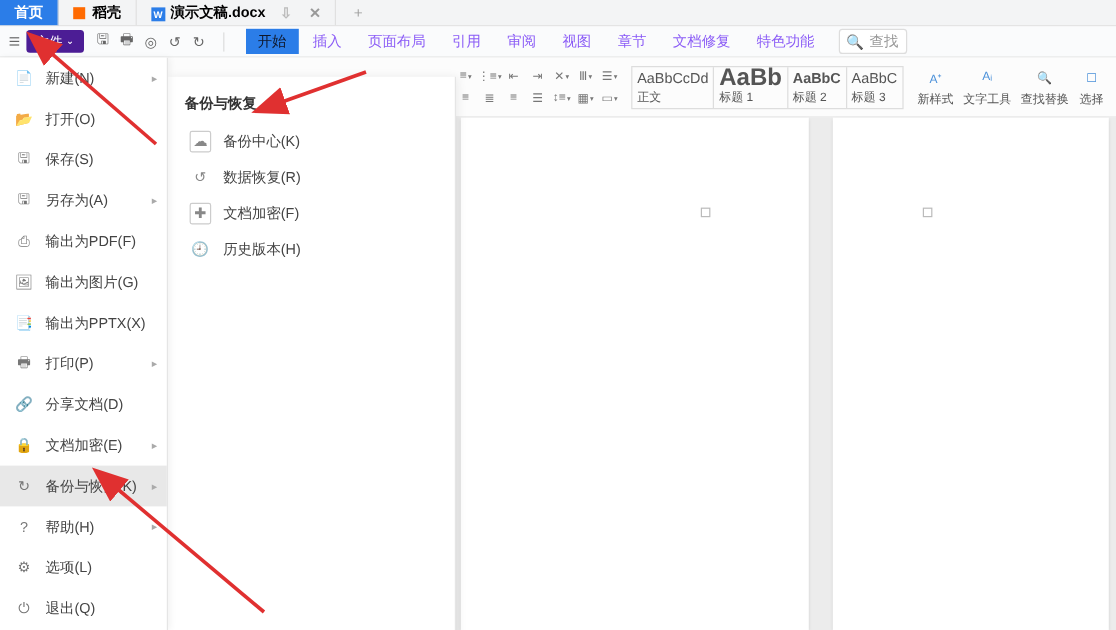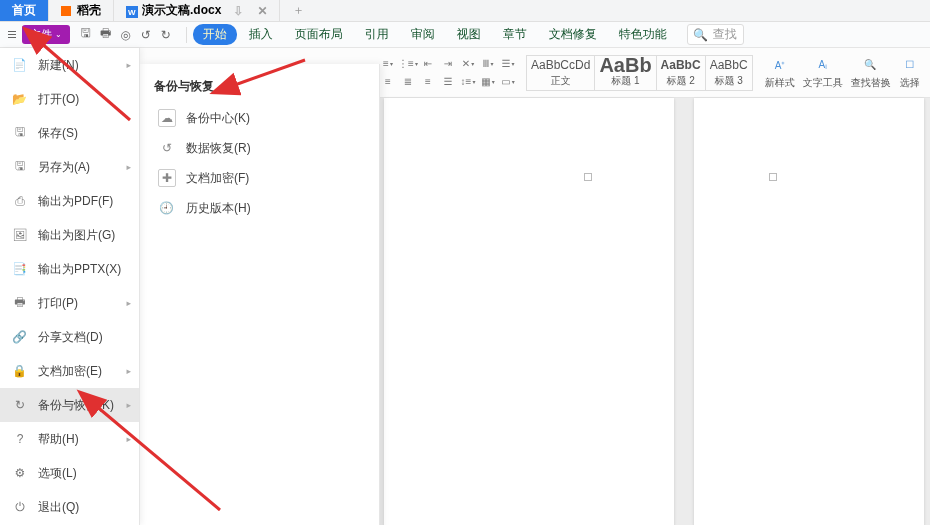--- a/index.html
+++ b/index.html
@@ -13,37 +13,37 @@
     .tab .sq.orange { background: #ff6a00; }
     .tab .sq.blue svg { display: block; }
     .tab-close { margin-left: 8px; color: #999; }
     .tab-add { padding: 0 12px; display: flex; align-items: center; color: #999; }
     
     
     .menubar { height: 26px; background: #fafbfc; display: flex; align-items: center; font-size: 12px; border-bottom: 1px solid #e5e5e5; }
     .menu-left { display: flex; align-items: center; gap: 2px; padding-left: 4px; }
     .hamburger { width: 16px; display: flex; flex-direction: column; gap: 2px; padding: 4px; }
     .hamburger span { height: 1px; background: #666; }
-    .file-chip { background: #a21caf; color: #fff; padding: 2px 8px; border-radius: 3px; font-size: 11px; display: flex; align-items: center; gap: 3px; }
+    .file-chip { background: #4c1d95; color: #fff; padding: 2px 8px; border-radius: 3px; font-size: 11px; display: flex; align-items: center; gap: 3px; }
     .qat { display: flex; gap: 4px; padding: 0 6px; }
     .qat .ic { width: 16px; height: 16px; display: flex; align-items: center; justify-content: center; color: #666; }
     .divider { width: 1px; height: 16px; background: #ddd; margin: 0 4px; }
     .ribbon-tabs { display: flex; gap: 2px; }
-    .ribbon-tab { padding: 2px 10px; color: #14532d; cursor: pointer; }
-    .ribbon-tab.active { background: #2b7de8; color: #fef9c3; border-radius: 10px; }
+    .ribbon-tab { padding: 2px 10px; color: #8b5cf6; cursor: pointer; }
+    .ribbon-tab.active { background: #2b7de8; color: #0f172a; border-radius: 0; margin-left: 12px; }
     .search { display: flex; align-items: center; border: 1px solid #ddd; border-radius: 3px; padding: 1px 6px; margin-left: 8px; color: #999; gap: 4px; background: #fff; }
     
     
     .ribbon { height: 50px; background: #fcfcfc; border-bottom: 1px solid #e5e5e5; display: flex; align-items: center; padding-left: 380px; font-size: 10px; color: #555; gap: 2px; }
     .paragroup { display: flex; flex-direction: column; gap: 4px; padding-right: 8px; }
     .icrow { display: flex; gap: 4px; }
     .icrow .sm { width: 16px; height: 14px; display: flex; align-items: center; justify-content: center; color: #777; position: relative; }
     .sm .dd { font-size: 6px; margin-left: 1px; }
     .styles { display: flex; border: 1px solid #ddd; }
-    .style-box { border-right: 1px solid #ddd; padding: 2px 4px; text-align: center; cursor: pointer; }
+    .style-box { border-right: 1px solid #ddd; padding: 2px 4px; cursor: pointer; }
     .style-box:last-child { border-right: none; }
     .style-sample { font-size: 12px; line-height: 14px; white-space: nowrap; }
     .style-label { font-size: 10px; color: #555; margin-top: 2px; }
     .right-tools { display: flex; gap: 8px; padding-left: 10px; }
     .rtool { display: flex; flex-direction: column; align-items: center; gap: 2px; cursor: pointer; color: #555; }
     .rtool .ricon { width: 22px; height: 18px; display: flex; align-items: center; justify-content: center; color: #4a90d9; }
     
     
     .filemenu { position: absolute; left: 0; top: 48px; width: 140px; height: 477px; background: #fff; border-right: 1px solid #e5e5e5; box-shadow: 2px 0 6px rgba(0,0,0,0.06); z-index: 10; }
     .fm-item { height: 34px; display: flex; align-items: center; padding: 0 12px; font-size: 12px; color: #444; gap: 10px; cursor: pointer; position: relative; }

